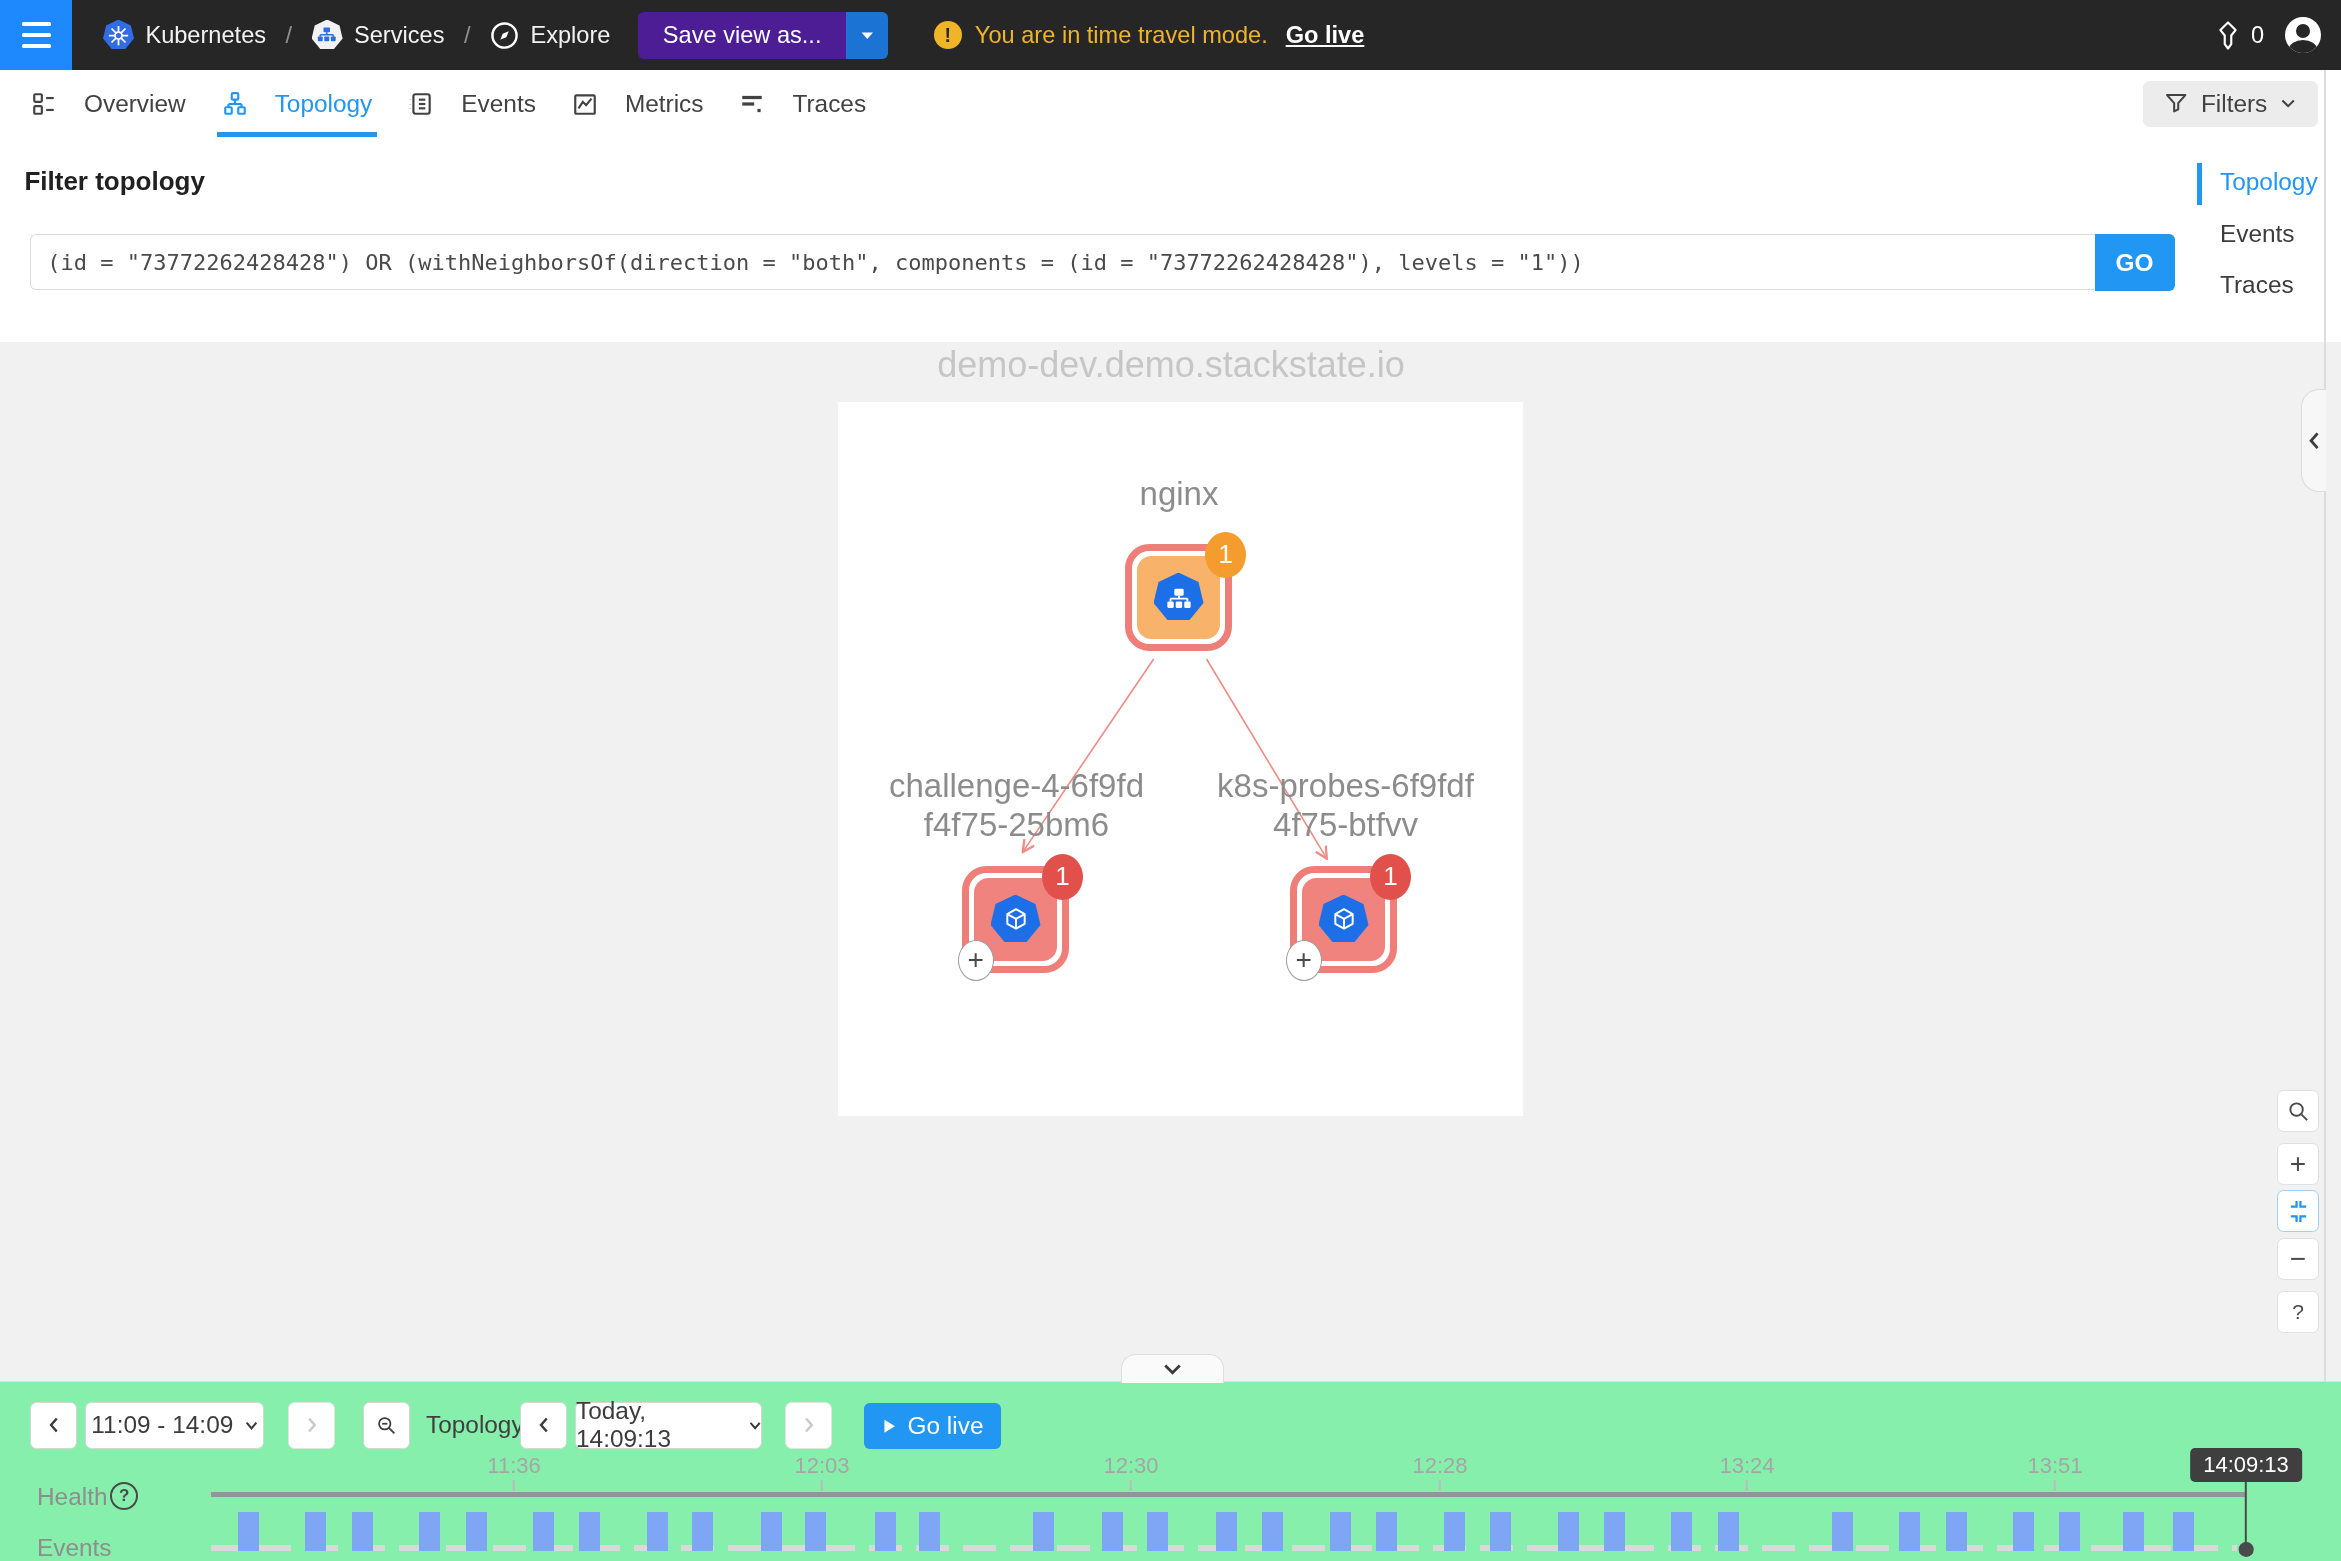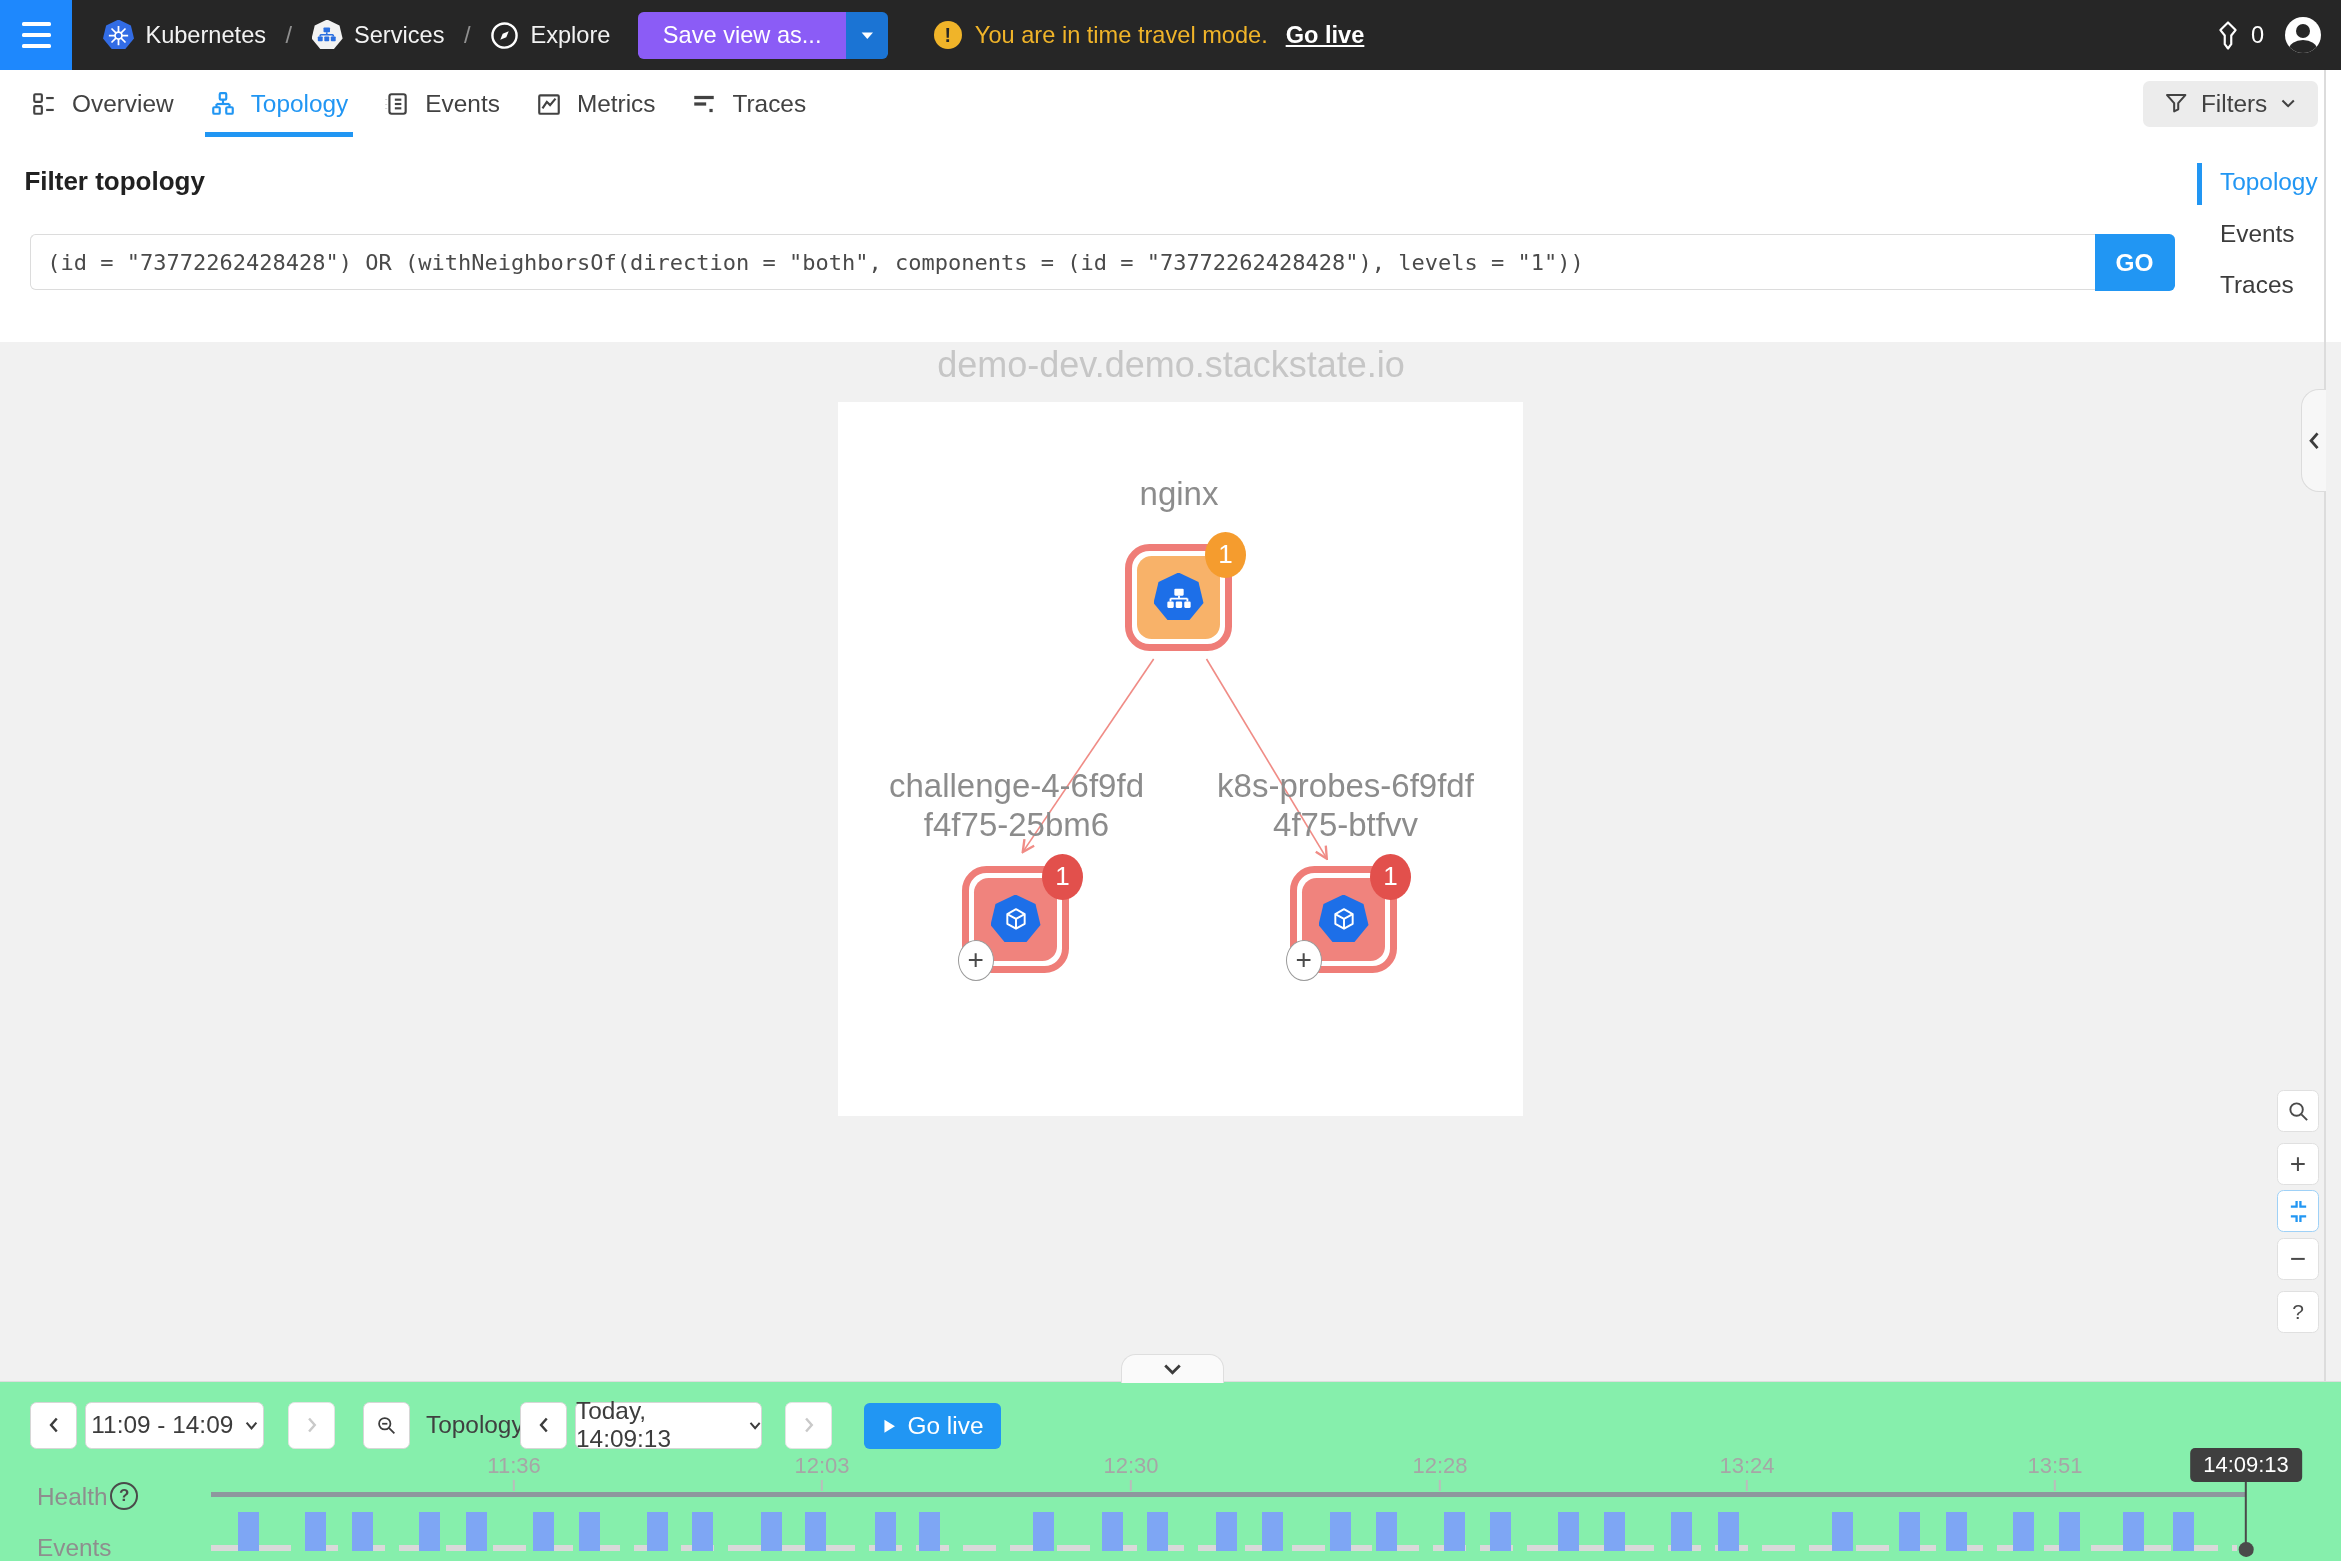--- a/index.html
+++ b/index.html
@@ -10,34 +10,34 @@
   .hamburger{width:72px;height:70px;background:#1e88fd;display:flex;flex-direction:column;justify-content:center;align-items:center;gap:6.5px;cursor:pointer;}
   .hamburger span{display:block;width:29px;height:4.1px;background:#fff;border-radius:1.6px;}
   .crumbs{display:flex;align-items:center;margin-left:31px;gap:14.6px;}
   .crumb{display:flex;align-items:center;gap:11.4px;color:#f2f2f2;font-size:23.6px;cursor:pointer;}
   .crumb-sep{color:#8f8f8f;font-size:23.6px;margin:0 4.9px;}
   .hepta{width:31px;height:31px;display:flex;align-items:center;justify-content:center;
          clip-path:polygon(50% 0%,90% 19%,100% 61%,72% 95%,28% 95%,0% 61%,10% 19%);}
   .hepta.blue{background:#326ce5;}
   .hepta.white{background:#f2f2f2;}
   .save-split{display:flex;margin-left:28px;height:47px;border-radius:5.7px;overflow:hidden;}
-  .save-main{background:#8b5cf6;color:#fff;font-size:23.6px;display:flex;align-items:center;padding:0 24.4px;cursor:pointer;}
+  .save-main{background:#4c1d95;color:#fff;font-size:23.6px;display:flex;align-items:center;padding:0 24.4px;cursor:pointer;}
   .save-caret{background:#1b74d4;width:42px;display:flex;align-items:center;justify-content:center;cursor:pointer;}
   .warn{display:flex;align-items:center;margin-left:46px;gap:13px;}
   .warn-icon{width:28px;height:28px;border-radius:50%;background:#f0b429;color:#262626;font-weight:bold;font-size:19.5px;display:flex;align-items:center;justify-content:center;}
   .warn-text{color:#f0b429;font-size:23.6px;}
   .golive-link{color:#fff;font-size:23.6px;font-weight:bold;text-decoration:underline;margin-left:4.9px;cursor:pointer;}
   .top-right{margin-left:auto;display:flex;align-items:center;gap:21px;margin-right:21px;}
   .pin-wrap{display:flex;align-items:center;gap:9.8px;color:#fff;font-size:23.6px;cursor:pointer;}
   .avatar{width:36px;height:36px;border-radius:50%;background:#fff;position:relative;overflow:hidden;cursor:pointer;}
   .avatar .head{position:absolute;left:10.6px;top:6.5px;width:14.6px;height:14.6px;border-radius:50%;background:#262626;}
   .avatar .body{position:absolute;left:4.1px;top:23px;width:28px;height:18px;border-radius:50% 50% 0 0;background:#262626;}
   
   .tabbar{position:absolute;left:0;top:70px;width:2342px;height:67px;background:#fff;border-bottom:1.6px solid #e4e4e4;display:flex;align-items:center;}
-  .tab{display:flex;align-items:center;gap:15px;font-size:24.4px;color:#424242;margin-left:36px;height:100%;position:relative;cursor:pointer;}
+  .tab{display:flex;align-items:center;gap:27px;font-size:24.4px;color:#424242;margin-left:36px;height:100%;position:relative;cursor:pointer;}
   .tab:first-child{margin-left:31px;}
   .tab.active{color:#2196f3;}
   .tab.active::after{content:"";position:absolute;left:-4.9px;right:-4.9px;bottom:0;height:4.9px;background:#2196f3;}
   .filters-btn{margin-left:auto;margin-right:24.4px;background:#ececec;border-radius:6.5px;height:46px;display:flex;align-items:center;gap:13px;padding:0 21px;font-size:24.4px;color:#424242;cursor:pointer;}
   
   .filter-panel{position:absolute;left:0;top:137px;width:2342px;height:205px;background:#fff;}
   .filter-title{position:absolute;left:24.4px;top:29px;font-size:26px;font-weight:bold;color:#212121;}
   .filter-links{position:absolute;right:163px;top:24.4px;display:flex;align-items:center;gap:42px;}
   .blue-link{color:#2196f3;font-size:24.4px;cursor:pointer;white-space:nowrap;}
   .switch-btn{border:1.6px solid #2196f3;border-radius:5.7px;color:#2196f3;font-size:24.4px;padding:8.1px 21px;background:#fff;cursor:pointer;white-space:nowrap;}

